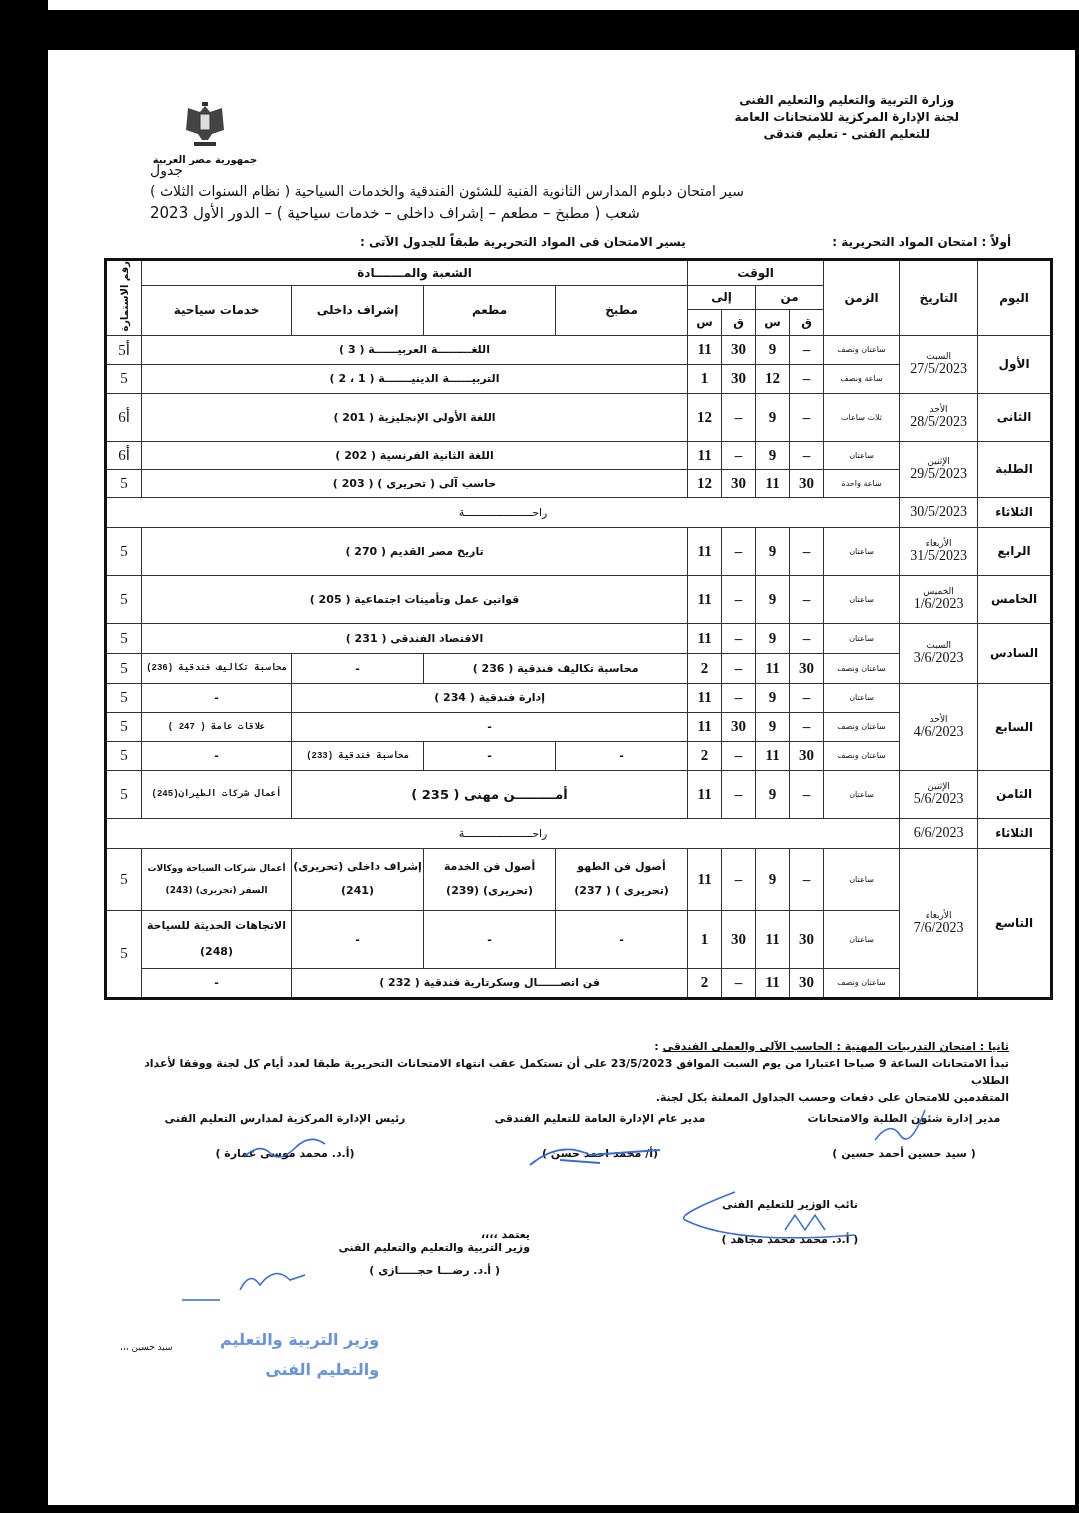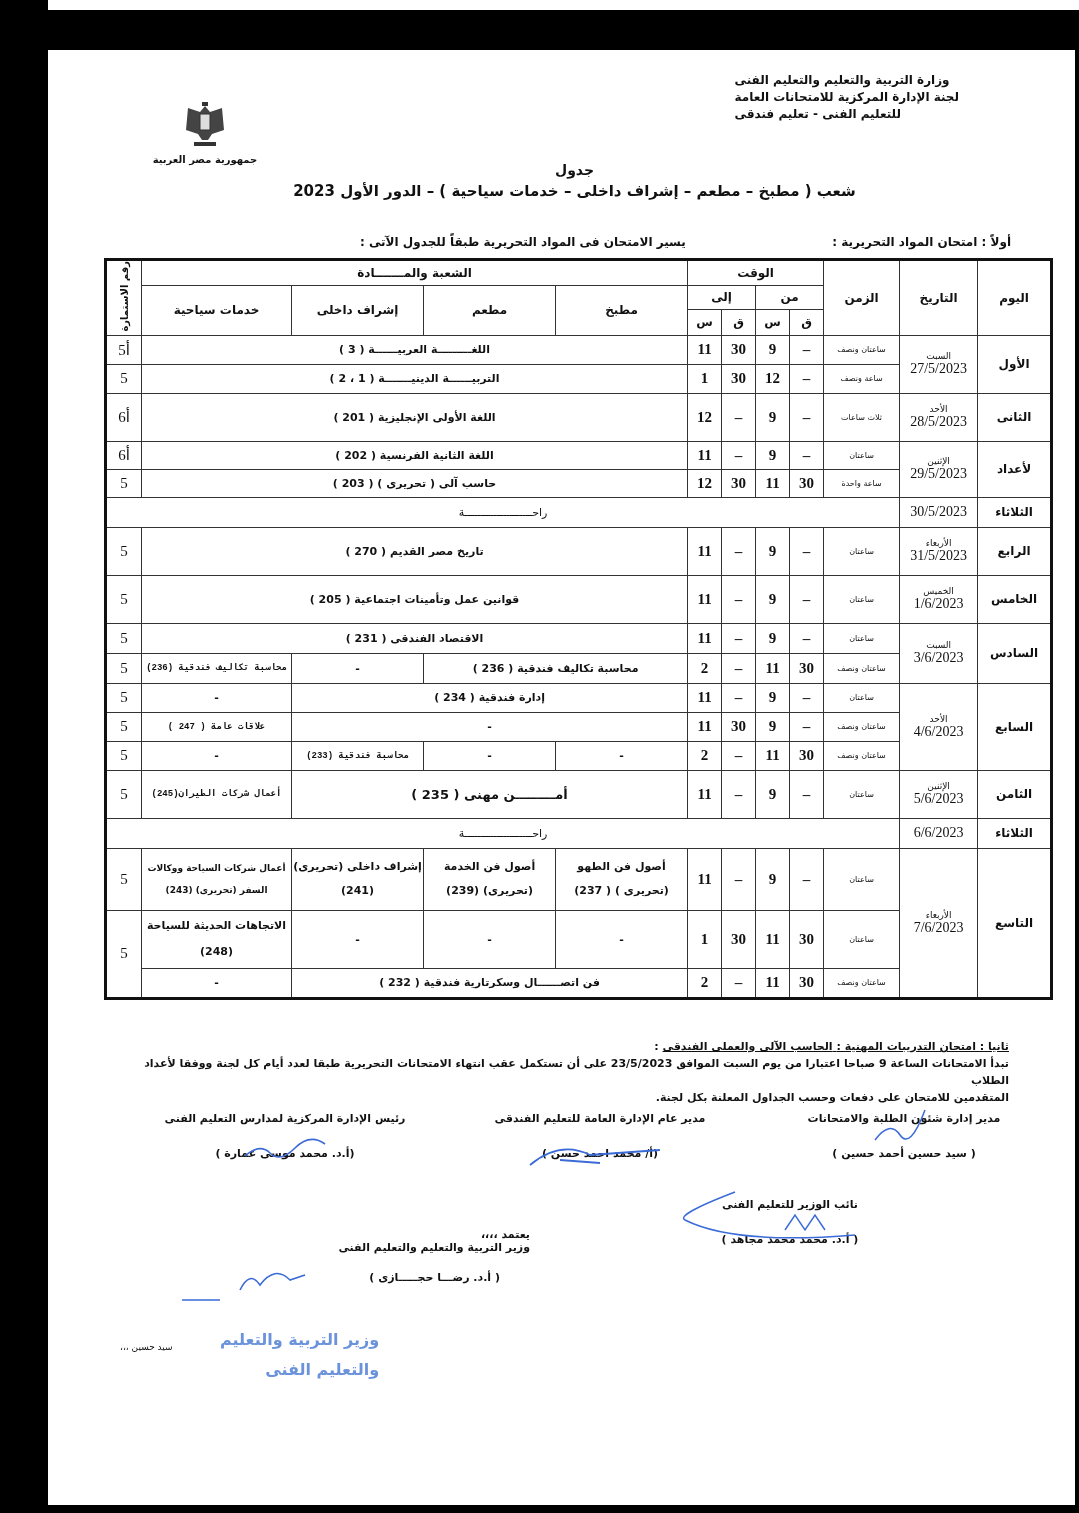--- a/index.html
+++ b/index.html
@@ -1,24 +1,24 @@
 <!DOCTYPE html>
 <html><head>
 <meta charset="utf-8">
 <style>
   html, body { margin:0; padding:0; }
   body { width:1079px; height:1513px; background:#000; position:relative; overflow:hidden;
          font-family:"DejaVu Sans", sans-serif; color:#111; }
   .paper { position:absolute; left:48px; top:50px; width:1027px; height:1455px; background:#fff; }
   .topstrip { position:absolute; left:48px; top:0; width:1031px; height:10px; background:#fff; }
-  .header-right { position:absolute; right:120px; top:72px; text-align:left; direction:rtl; font-weight:bold; font-size:12px; line-height:17px; }
+  .header-right { position:absolute; right:120px; top:92px; text-align:center; direction:rtl; font-weight:bold; font-size:12px; line-height:17px; }
   .emblem { position:absolute; left:150px; top:100px; width:110px; text-align:center; }
   .emblem .eagle { width:50px; height:50px; margin:0 auto; }
   .emblem .label { font-size:10px; font-weight:bold; direction:rtl; }
-  .titles { position:absolute; left:150px; right:80px; top:160px; text-align:center; direction:rtl; font-weight:bold; }
+  .titles { position:absolute; left:150px; right:80px; top:160px; text-align:left; direction:rtl; font-weight:normal; }
   .titles .t1 { font-size:14px; line-height:20px; }
   .titles .t2 { font-size:14px; line-height:22px; }
   .titles .t3 { font-size:15px; line-height:22px; }
   .sub-row { position:absolute; left:120px; right:68px; top:235px; direction:rtl; font-size:12px; font-weight:bold; display:flex; justify-content:space-between; }
   table.sched { position:absolute; left:104px; top:258px; width:924px; border-collapse:collapse; direction:rtl; table-layout:fixed;
                 font-family:"Liberation Serif", serif; }
   table.sched td, table.sched th { border:1px solid #333; text-align:center; vertical-align:middle; padding:0; }
   table.sched { border:3px solid #111; }
   th { font-family:"DejaVu Sans", sans-serif; font-size:12px; font-weight:bold; }
   .day { font-family:"DejaVu Sans", sans-serif; font-weight:bold; font-size:12px; }
@@ -57,20 +57,21 @@
     <rect x="22" y="2" width="6" height="4" fill="#333"></rect>
     <path d="M25 6 L20 12 L8 8 L6 30 L18 34 L22 40 L28 40 L32 34 L44 30 L42 8 L30 12 Z" fill="#444"></path>
     <rect x="20" y="14" width="10" height="16" fill="#ddd" stroke="#333" stroke-width="1"></rect>
     <rect x="14" y="42" width="22" height="4" fill="#333"></rect>
   </svg>
   <div class="label">جمهورية مصر العربية</div>
 </div>
 
 <div class="titles">
   <div class="t1">جدول</div>
+  <div class="t2">سير امتحان دبلوم المدارس الثانوية الفنية للشئون الفندقية والخدمات السياحية ( نظام السنوات الثلاث )</div>
   <div class="t3">شعب ( مطبخ – مطعم – إشراف داخلى – خدمات سياحية ) – الدور الأول 2023</div>
 </div>
 
 <div class="sub-row">
   <span>أولاً : امتحان المواد التحريرية :</span>
   <span style="margin-left:240px;">يسير الامتحان فى المواد التحريرية طبقاً للجدول الآتى :</span>
 </div>
 
 <table class="sched">
   <colgroup>
@@ -144,21 +145,21 @@
     <td class="dur">ثلاث ساعات</td>
     <td class="num">–</td>
     <td class="num">9</td>
     <td class="num">–</td>
     <td class="num">12</td>
     <td colspan="4" class="subj">اللغة الأولى الإنجليزية ( 201 )</td>
     <td class="form">أ6</td>
   </tr>
 
   <tr class="thick-top" style="height:28px">
-    <td rowspan="2" class="day">لأعداد</td>
+    <td rowspan="2" class="day">الطلبة</td>
     <td rowspan="2" class="date">
           <span class="dn">الإثنين</span>
           <span class="dd">29/5/2023</span>
         </td>
     <td class="dur">ساعتان</td>
     <td class="num">–</td>
     <td class="num">9</td>
     <td class="num">–</td>
     <td class="num">11</td>
     <td colspan="4" class="subj">اللغة الثانية الفرنسية ( 202 )</td>
@@ -361,21 +362,21 @@
   <div>رئيس الإدارة المركزية لمدارس التعليم الفنى</div>
   <div class="name">(أ.د. محمد موسى عمارة )</div>
 </div>
 <div class="sig" style="left:700px; top:1198px; width:180px;">
   <div>نائب الوزير للتعليم الفنى</div>
   <div class="name">( أ.د. محمد محمد مجاهد )</div>
 </div>
 <div class="sig" style="left:300px; top:1228px; width:230px; text-align:right;">
   <div>يعتمد ،،،،</div>
   <div>وزير التربية والتعليم والتعليم الفنى</div>
-  <div style="margin-top:17px; margin-right:30px">( أ.د. رضـــا حجـــــازى )</div>
+  <div style="margin-top:10px; margin-right:30px">( أ.د. رضـــا حجـــــازى )</div>
 </div>
 
 <svg class="scribble" style="left:870px; top:1100px" width="60" height="60">
   <path d="M5 40 Q20 20 30 35 T55 10" stroke="#3b6bd6" stroke-width="1.5" fill="none"></path>
 </svg>
 <svg class="scribble" style="left:520px; top:1135px" width="150" height="40">
   <path d="M10 30 Q40 5 70 20 L140 15 M40 25 L80 28" stroke="#3b6bd6" stroke-width="1.8" fill="none"></path>
 </svg>
 <svg class="scribble" style="left:240px; top:1138px" width="90" height="22">
   <path d="M5 18 Q20 5 30 15 T55 10 T85 6" stroke="#3b6bd6" stroke-width="1.6" fill="none"></path>

